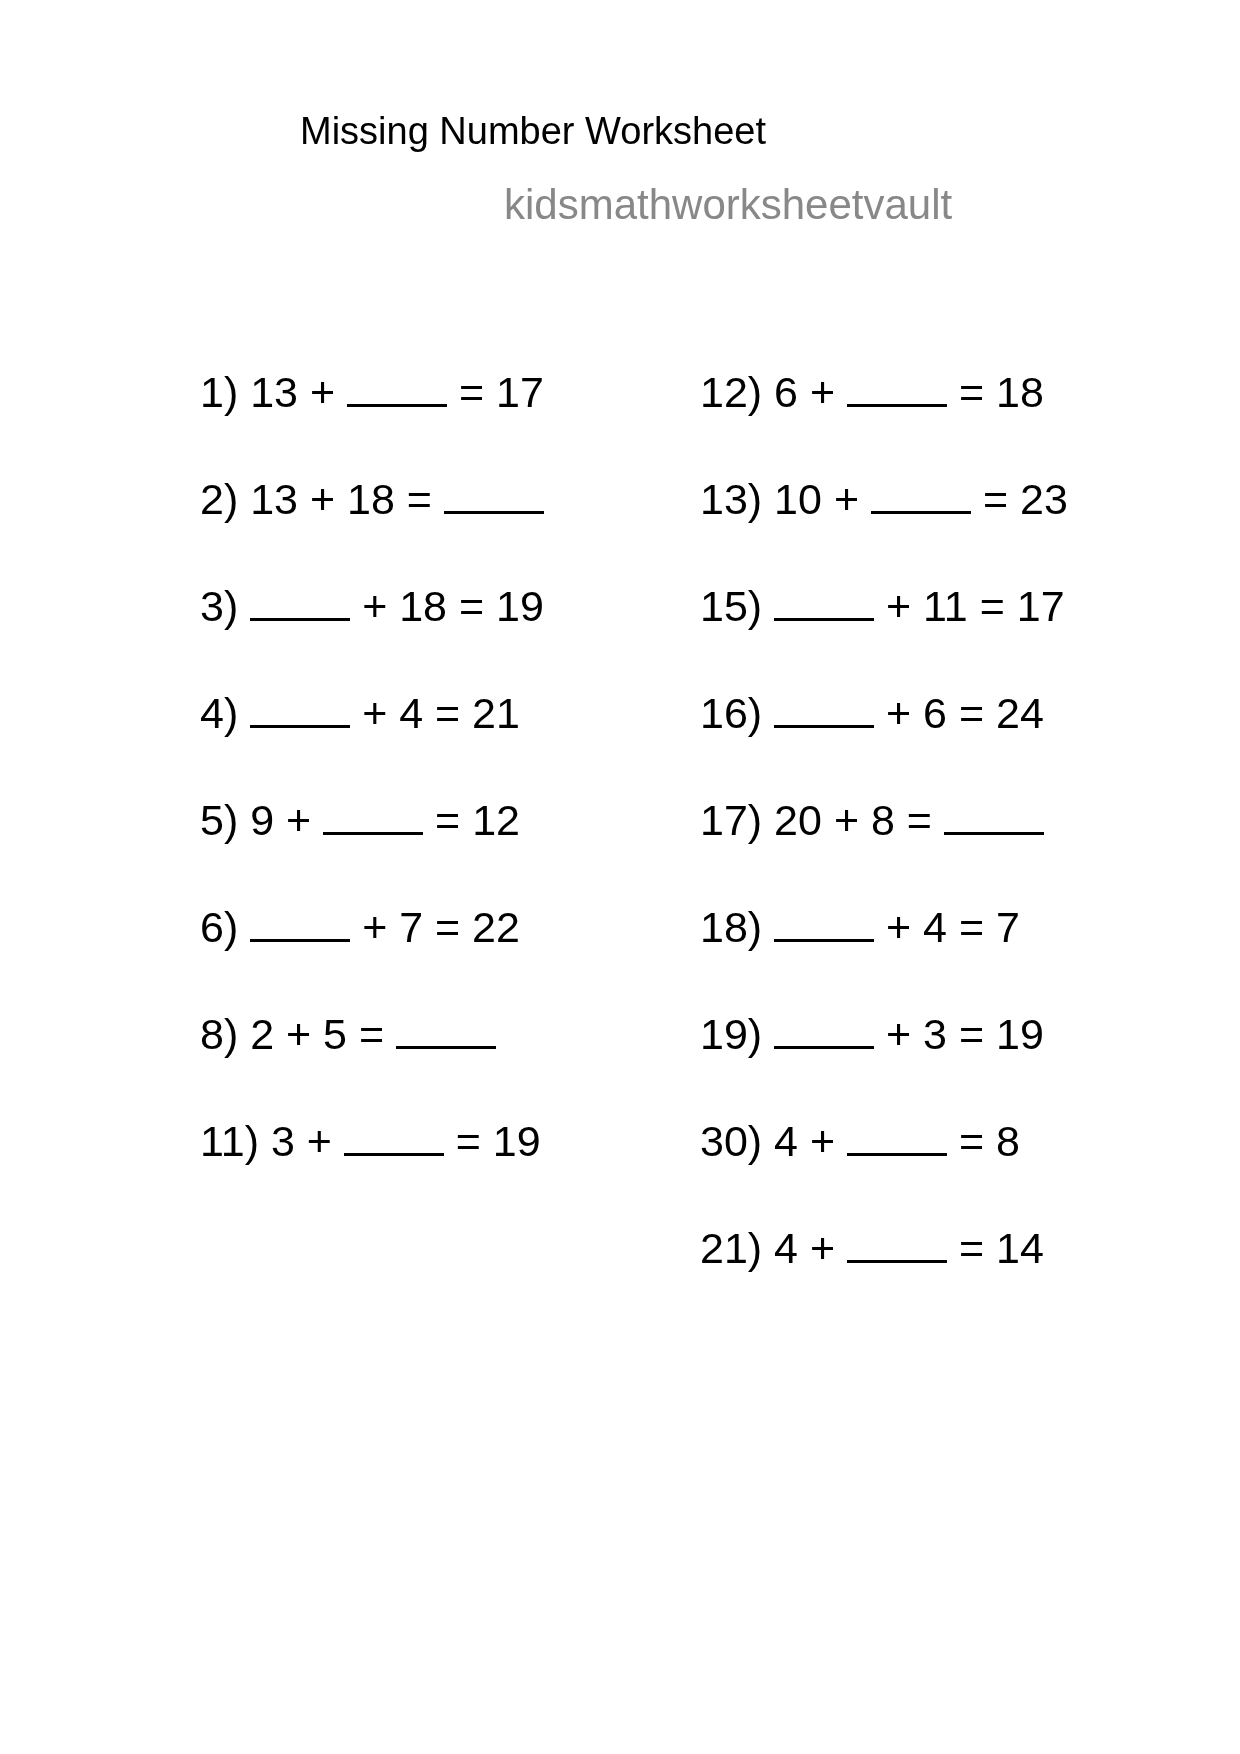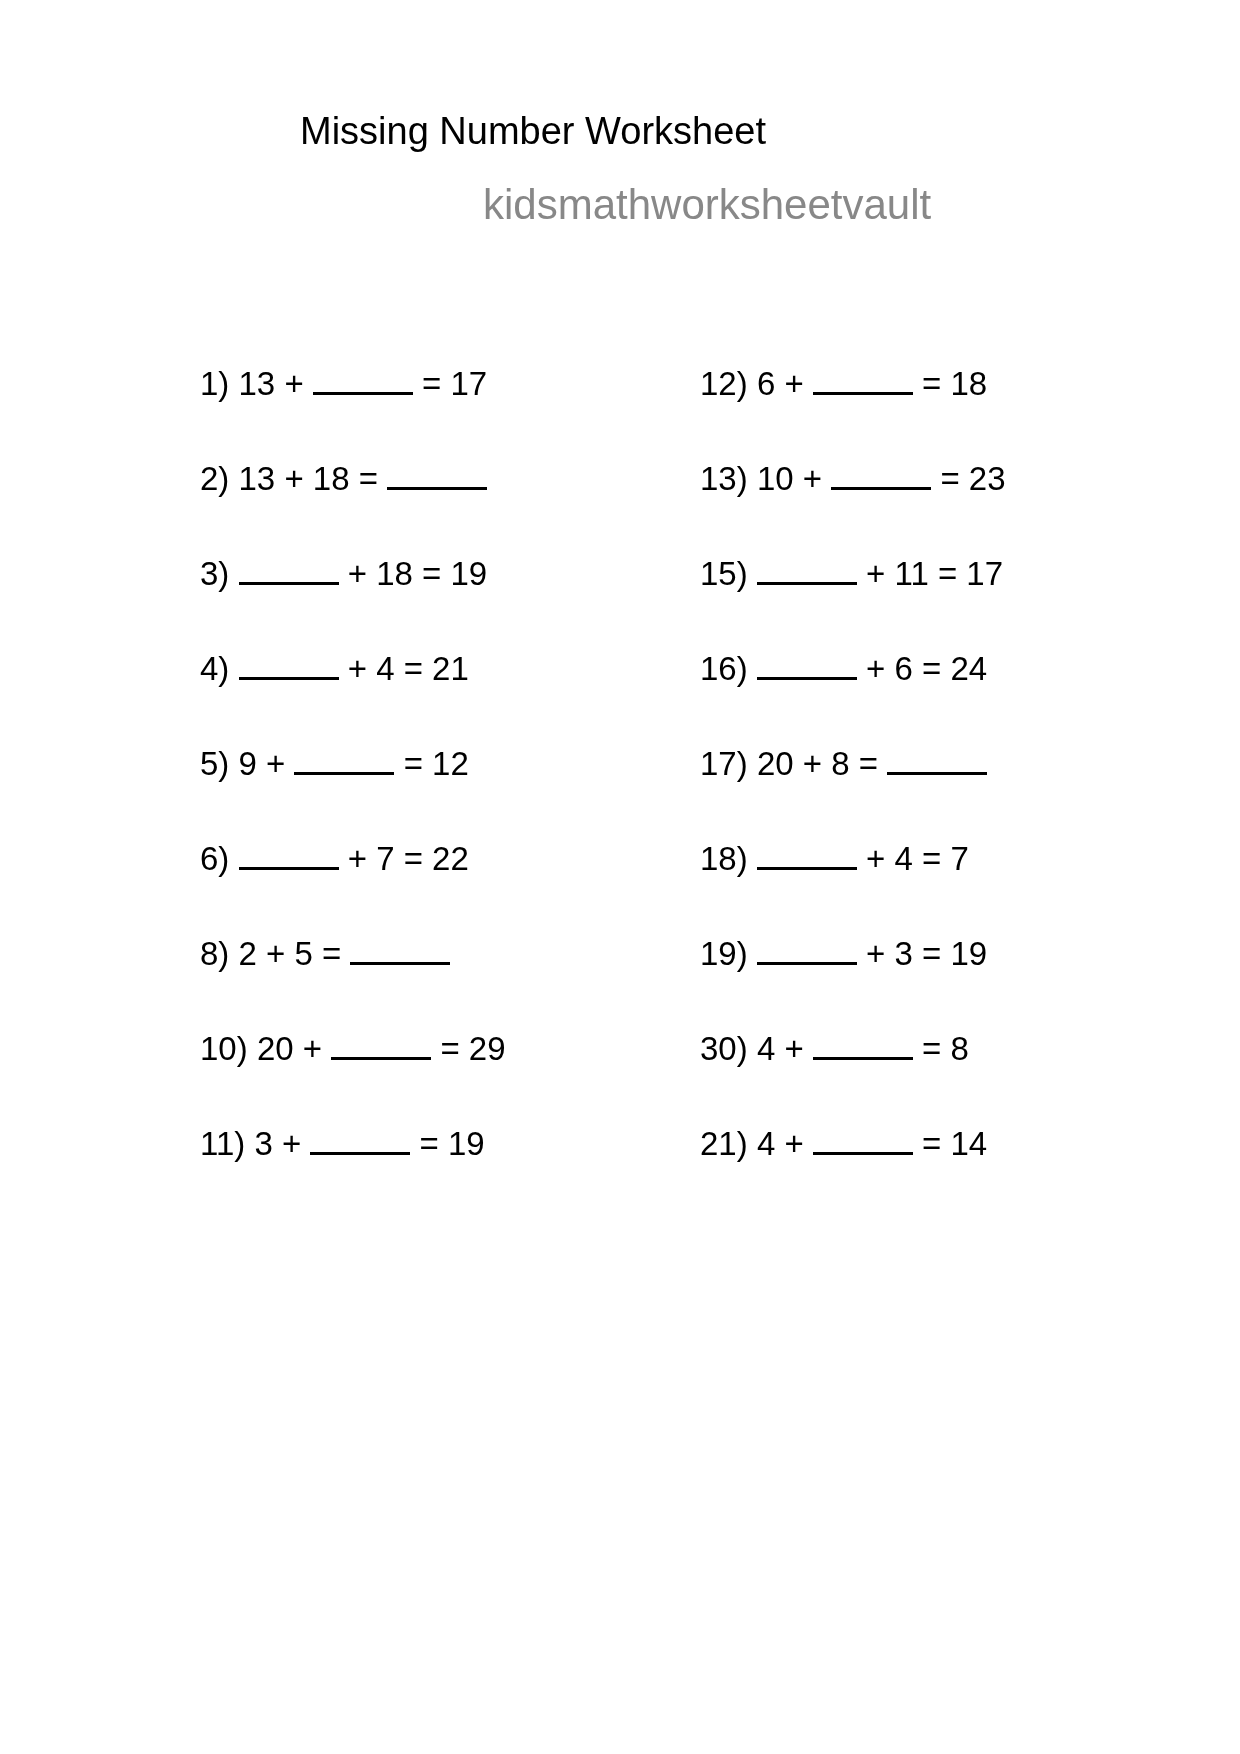--- a/index.html
+++ b/index.html
@@ -1,40 +1,39 @@
 <!DOCTYPE html>
 <html><head>
 <meta charset="utf-8">
 <style>
   html, body { margin: 0; padding: 0; background: #ffffff; }
   body { width: 1240px; height: 1754px; position: relative; overflow: hidden;
          font-family: "Liberation Sans", sans-serif; color: #000; }
   .title { position: absolute; left: 300px; top: 96px; font-size: 38px; line-height: 70px; white-space: nowrap; }
-  .subtitle { position: absolute; left: 483px; top: 180px; font-size: 42px; line-height: 50px; color: #888888; white-space: nowrap; }
+  .subtitle { position: absolute; left: 504px; top: 180px; font-size: 42px; line-height: 50px; color: #888888; white-space: nowrap; }
   .col { position: absolute; top: 348px; }
   .col-left { left: 200px; }
   .col-right { left: 700px; }
-  .problem { height: 95px; font-size: 33px; line-height: 56px; white-space: nowrap; }
+  .problem { height: 95px; font-size: 43px; line-height: 56px; white-space: nowrap; margin-top: 12px; }
   .blank { display: inline-block; width: 100px; height: 44px; border-bottom: 3px solid #000; vertical-align: baseline; }
 </style>
 </head>
 <body>
 
 <div class="title">Missing Number Worksheet</div>
 <div class="subtitle">kidsmathworksheetvault</div>
 
 <div class="col col-left">
     <div class="problem"><span>1)</span> <span>13 +</span> <span class="blank"></span> <span>= 17</span></div>
     <div class="problem"><span>2)</span> <span>13 + 18 =</span> <span class="blank"></span></div>
     <div class="problem"><span>3)</span> <span class="blank"></span> <span>+ 18 = 19</span></div>
     <div class="problem"><span>4)</span> <span class="blank"></span> <span>+ 4 = 21</span></div>
     <div class="problem"><span>5)</span> <span>9 +</span> <span class="blank"></span> <span>= 12</span></div>
     <div class="problem"><span>6)</span> <span class="blank"></span> <span>+ 7 = 22</span></div>
     <div class="problem"><span>8)</span> <span>2 + 5 =</span> <span class="blank"></span></div>
-    <div class="problem"><span>10)</span> <span>20 +</span> <span class="blank"></span> <span>= 29</span></div>
     <div class="problem"><span>11)</span> <span>3 +</span> <span class="blank"></span> <span>= 19</span></div>
   </div>
 <div class="col col-right">
     <div class="problem"><span>12)</span> <span>6 +</span> <span class="blank"></span> <span>= 18</span></div>
     <div class="problem"><span>13)</span> <span>10 +</span> <span class="blank"></span> <span>= 23</span></div>
     <div class="problem"><span>15)</span> <span class="blank"></span> <span>+ 11 = 17</span></div>
     <div class="problem"><span>16)</span> <span class="blank"></span> <span>+ 6 = 24</span></div>
     <div class="problem"><span>17)</span> <span>20 + 8 =</span> <span class="blank"></span></div>
     <div class="problem"><span>18)</span> <span class="blank"></span> <span>+ 4 = 7</span></div>
     <div class="problem"><span>19)</span> <span class="blank"></span> <span>+ 3 = 19</span></div>

